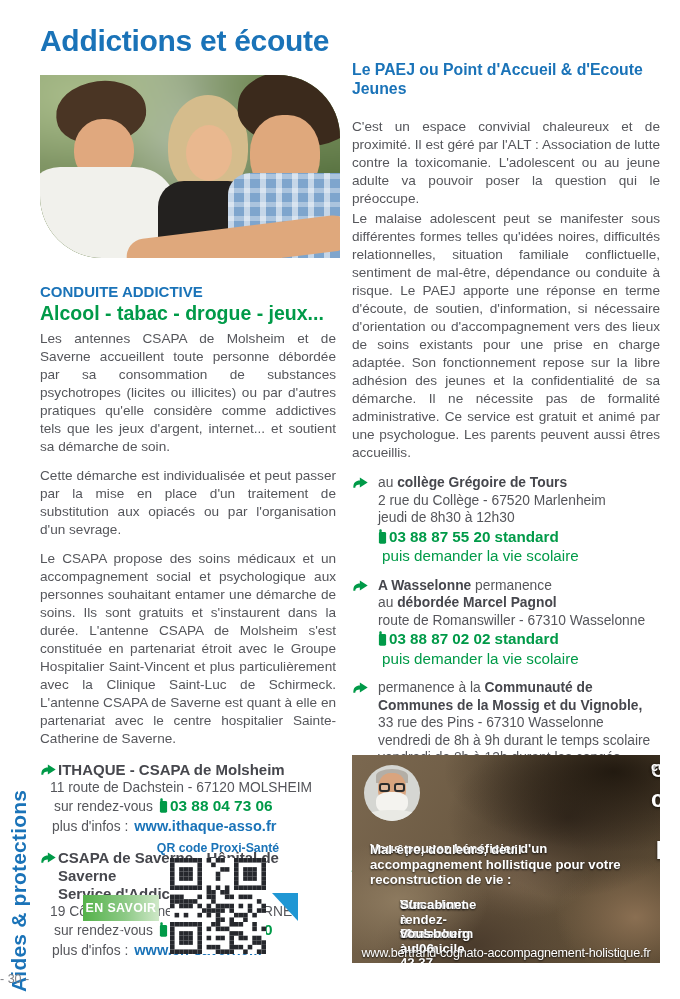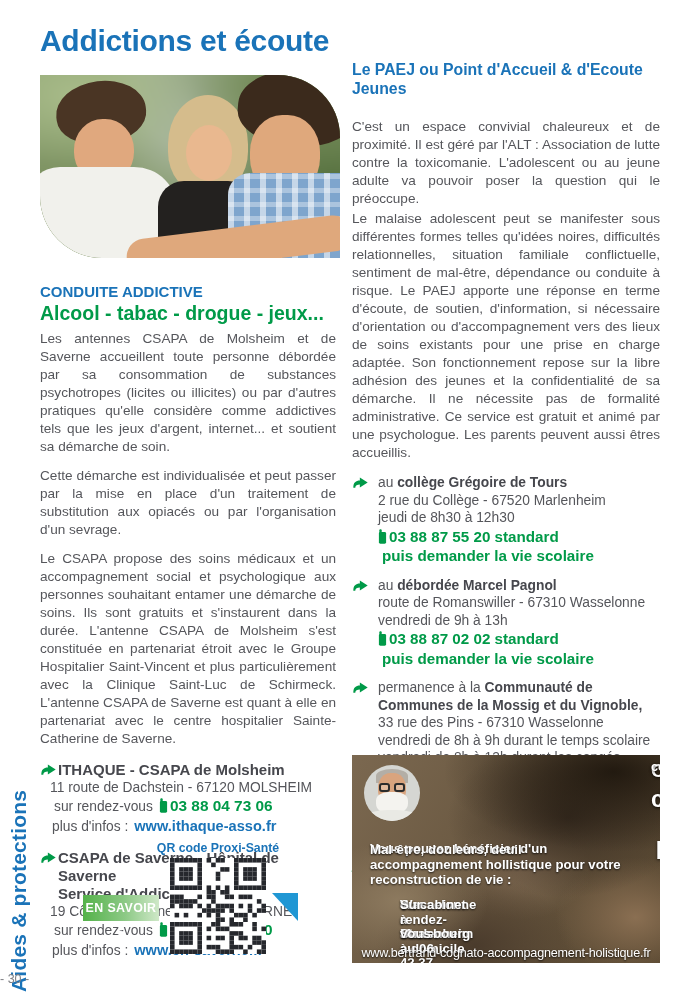--- a/index.html
+++ b/index.html
@@ -57,21 +57,21 @@
   .c-name{margin-left:8px;font-size:15px;font-weight:bold;color:var(--bold-dark)}
   .c-line{font-size:13.8px;color:var(--body)}
   .c-phone-label{font-size:13.8px;color:var(--body);margin-left:4px}
   .c-phone{font-size:15.4px;font-weight:bold;color:var(--green)}
   .c-info{font-size:13.8px;color:var(--body);margin-left:2px}
   .c-url{font-size:14.6px;font-weight:bold;color:var(--blue);margin-left:6px;text-decoration:none}
 
   .perm{position:relative;padding-left:26px;margin-top:12px;font-size:13.8px;line-height:17.5px;color:var(--body)}
   .perm b{color:var(--bold-dark)}
   .p-phone{font-size:15.2px;font-weight:bold;color:var(--green);margin-top:1px}
-  .p-note{font-size:15.2px;font-weight:bold;color:var(--green);margin-left:4px}
+  .p-note{font-size:15.2px;font-weight:normal;color:var(--green);margin-left:4px}
 
   .appointment{margin-top:13px;font-size:13.8px;line-height:18px;color:var(--body)}
   .a-green{font-size:15.2px;font-weight:bold;color:var(--green);line-height:19px}
 
   
   .qr-label{position:absolute;left:150px;top:841px;width:136px;text-align:center;font-size:12.3px;font-weight:bold;color:var(--blue)}
   .qr{position:absolute;left:170px;top:858px;width:96px;height:96px;background:#fff}
   .savoir-btn{position:absolute;left:83px;top:895px;width:76px;height:26px;border:none;cursor:pointer;
     background:linear-gradient(90deg,#54b24a,#8cc985 55%,#cfe8c8 100%);
     color:#fff;font-family:inherit;font-size:12.4px;font-weight:bold;letter-spacing:.4px;text-align:center;line-height:26px;padding:0}
@@ -198,23 +198,23 @@
             </svg></span><span>03 88 87 55 20 standard</span></div>
       <div class="p-note">puis demander la vie scolaire</div>
     </div>
 
     <div class="perm">
       <span class="arrow-icon">
         <svg viewBox="0 0 26 18" width="17" height="13" fill="#009a48">
             <path d="M2 17 C2 9 6 6 12 6 L12 1.5 L24 9 L12 16.5 L12 12 C8 12 5 13 5 17 Z"></path>
           </svg>
       </span>
+      <div><b>A Wasselonne</b><span> permanence</span></div>
       <div><span>au </span><b>débordée Marcel Pagnol</b></div>
       <div>route de Romanswiller - 67310 Wasselonne</div>
-      <div>vendredi de 9h à 13h</div>
       <div class="p-phone"><span class="phone-icon" style="margin-left:0"><svg viewBox="0 0 10 16" width="9" height="15" fill="#009a48">
               <rect x="1" y="3" width="8" height="13" rx="1.6"></rect>
               <rect x="1.5" y="0" width="2.6" height="4.5" rx="1"></rect>
             </svg></span><span>03 88 87 02 02 standard</span></div>
       <div class="p-note">puis demander la vie scolaire</div>
     </div>
 
     <div class="perm">
       <span class="arrow-icon">
         <svg viewBox="0 0 26 18" width="17" height="13" fill="#009a48">

